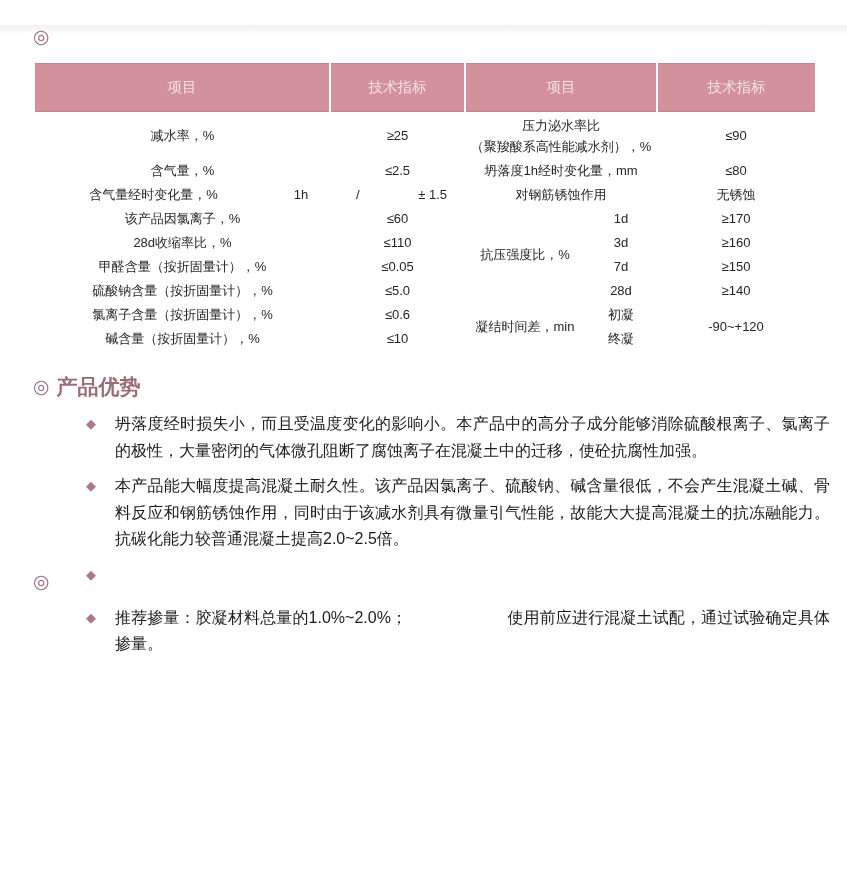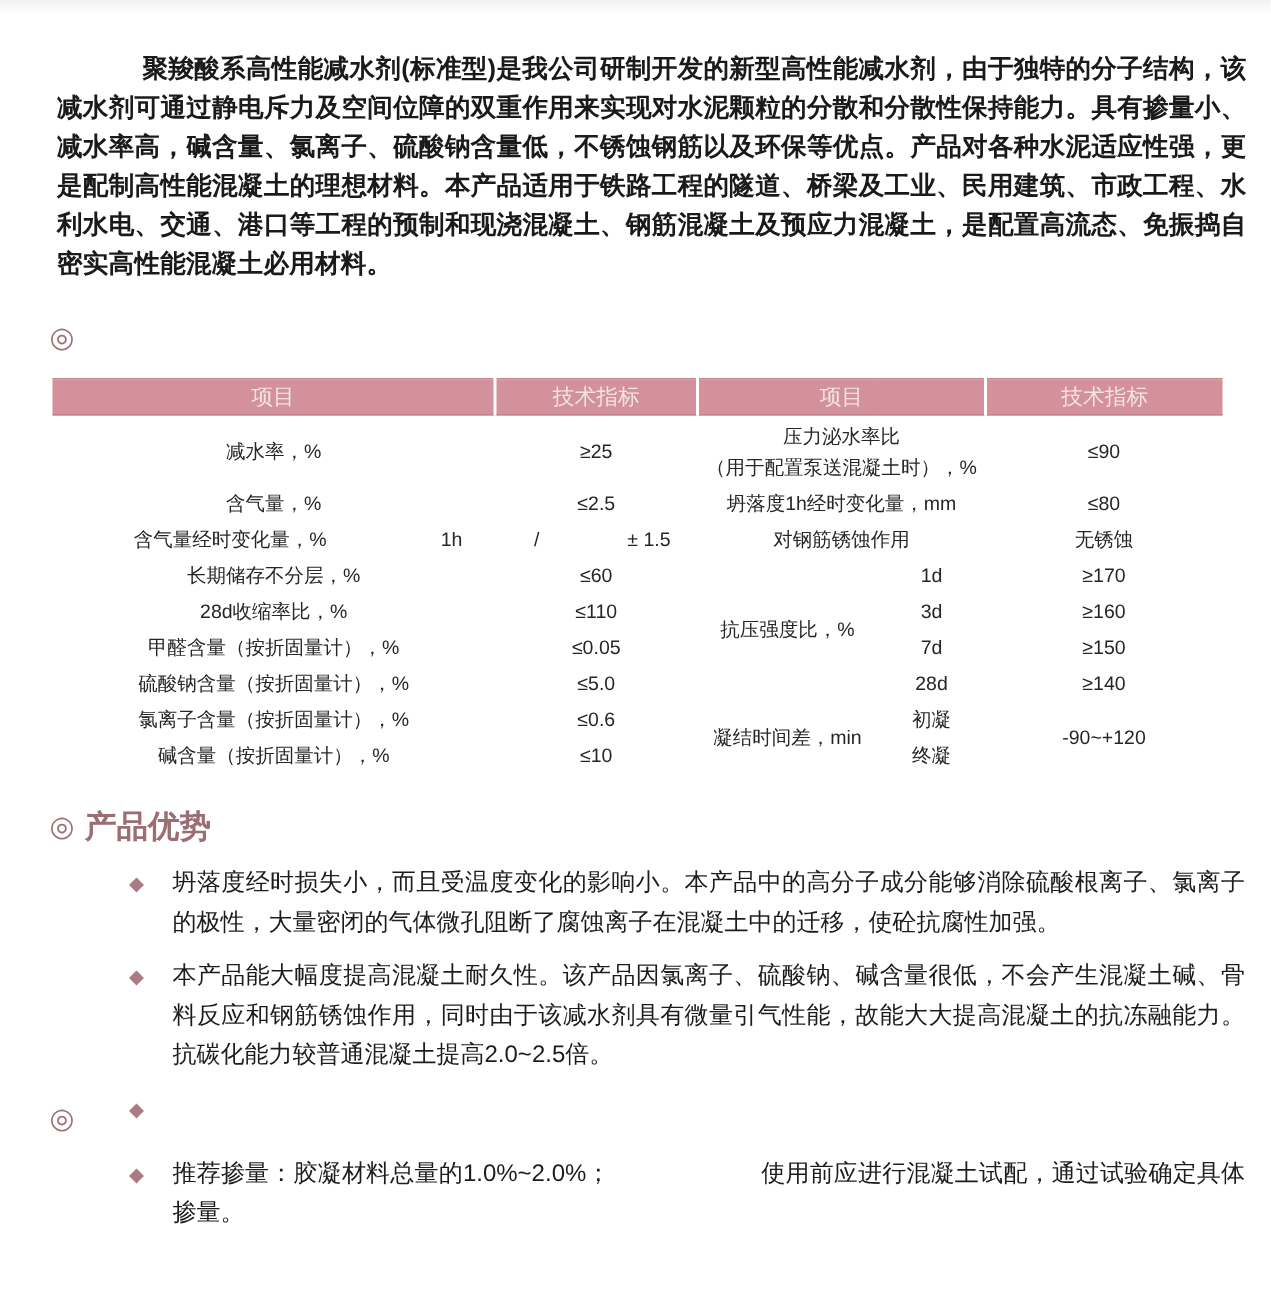--- a/index.html
+++ b/index.html
@@ -23,21 +23,21 @@
   .section-heading .marker{font-size:19px;font-weight:normal;color:#9b6e74;}
   .sh-performance{margin-top:25px;}
   .sh-advantages{margin-top:24px;}
   .sh-usage{margin-top:17px;}
   
   table.perf{
     border-collapse:collapse;table-layout:fixed;width:780px;margin:14px 0 0 35px;
   }
   table.perf th{
     background:#d2919b;color:#f2e2e5;font-weight:normal;font-size:14.5px;
-    height:23px;padding:0;border-left:2px solid #ffffff;
+    height:23px;padding:12px;border-left:2px solid #ffffff;
     border-top:1px solid #c48390;border-bottom:1px solid #c48390;margin-left:32px;
   }
   table.perf th.no-div{border-left:none;}
   table.perf td{
     text-align:center;vertical-align:middle;padding:0;
     font-size:13px;color:#262626;height:24px;line-height:20px;
   }
   tr.row-tall td{height:47px;}
   .two-line div{line-height:21px;}
   .split{display:flex;align-items:center;width:100%;}
@@ -54,21 +54,20 @@
     position:absolute;left:0;top:0;color:#aa7b82;font-size:13px;line-height:26.5px;
   }
   ul.usage-list{margin-top:11px;}
   ul.usage-list .note{margin-left:96px;}
 </style>
 </head>
 <body>
 
 <div class="page">
 
-  <p class="intro">聚羧酸系高性能减水剂(标准型)是我公司研制开发的新型高性能减水剂，由于独特的分子结构，该减水剂可通过静电斥力及空间位障的双重作用来实现对水泥颗粒的分散和分散性保持能力。具有掺量小、减水率高，碱含量、氯离子、硫酸钠含量低，不锈蚀钢筋以及环保等优点。产品对各种水泥适应性强，更是配制高性能混凝土的理想材料。本产品适用于铁路工程的隧道、桥梁及工业、民用建筑、市政工程、水利水电、交通、港口等工程的预制和现浇混凝土、钢筋混凝土及预应力混凝土，是配置高流态、免振捣自密实高性能混凝土必用材料。</p>
 
   <div class="section-heading sh-performance">
     <span class="marker">◎</span>
   </div>
 
   <table class="perf">
     <colgroup>
       <col style="width:295px">
         <col style="width:135px">
         <col style="width:120px">
@@ -82,21 +81,21 @@
         <th colspan="2">项目</th>
         <th>技术指标</th>
       </tr>
     </thead>
     <tbody>
       <tr class="row-tall">
         <td>减水率，%</td>
         <td>≥25</td>
         <td colspan="2" class="two-line">
           <div>压力泌水率比</div>
-          <div>（用于配置泵送混凝土时），%</div>
+          <div>（聚羧酸系高性能减水剂），%</div>
         </td>
         <td>≤90</td>
       </tr>
       <tr>
         <td>含气量，%</td>
         <td>≤2.5</td>
         <td colspan="2">坍落度1h经时变化量，mm</td>
         <td>≤80</td>
       </tr>
       <tr>
@@ -109,21 +108,21 @@
         <td>
           <div class="split2">
             <span>/</span>
             <span>± 1.5</span>
           </div>
         </td>
         <td colspan="2">对钢筋锈蚀作用</td>
         <td>无锈蚀</td>
       </tr>
       <tr>
-        <td>长期储存不分层，%</td>
+        <td>该产品因氯离子，%</td>
         <td>≤60</td>
         <td rowspan="4">抗压强度比，%</td>
         <td>1d</td>
         <td>≥170</td>
       </tr>
       <tr>
         <td>28d收缩率比，%</td>
         <td>≤110</td>
         <td>3d</td>
         <td>≥160</td>

